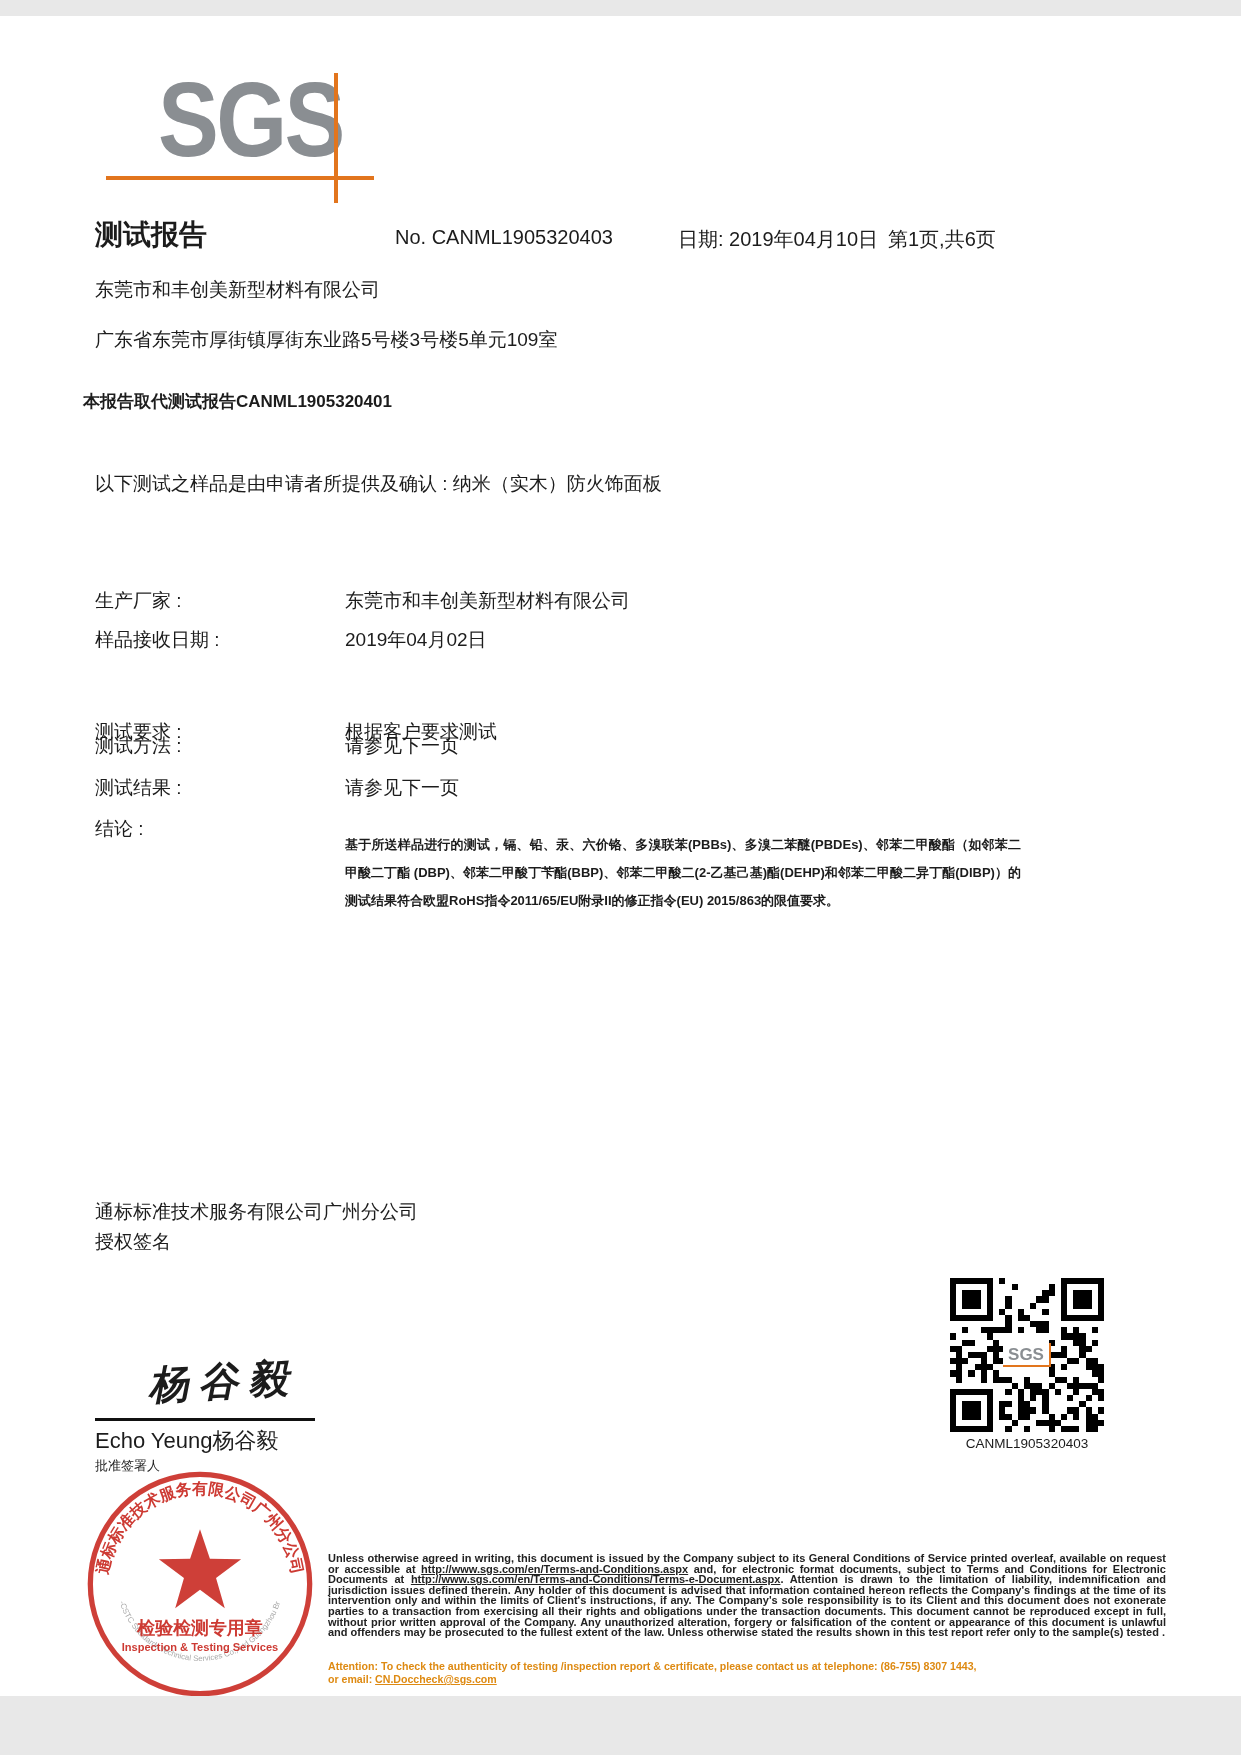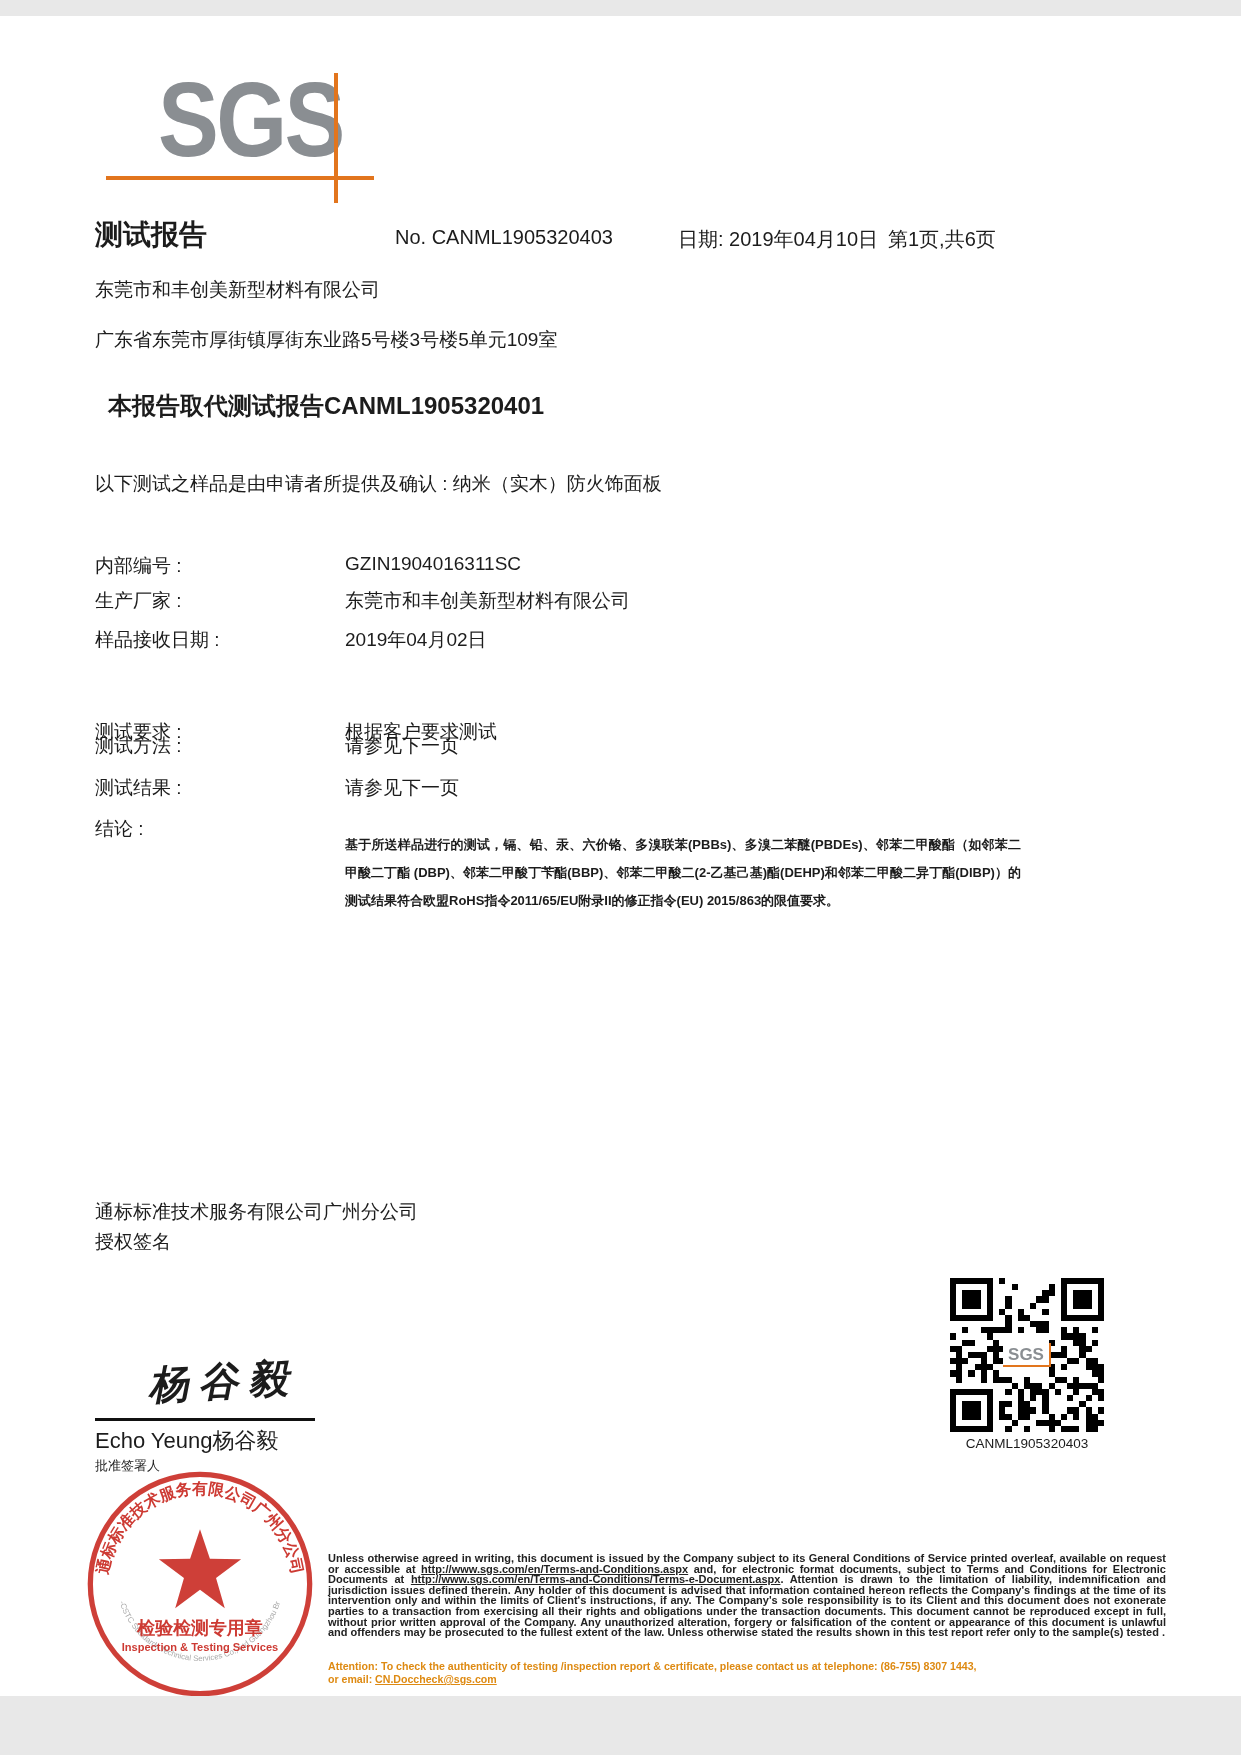--- a/index.html
+++ b/index.html
@@ -77,27 +77,23 @@
   </div>
 
   <div class="doc-title">测试报告</div>
   <div class="report-no">No. CANML1905320403</div>
   <div class="report-date">日期: 2019年04月10日</div>
   <div class="page-info">第1页,共6页</div>
 
   <div class="abs t19" style="left:95px;top:262px;">东莞市和丰创美新型材料有限公司</div>
   <div class="abs t19" style="left:95px;top:312px;">广东省东莞市厚街镇厚街东业路5号楼3号楼5单元109室</div>
 
-  <div class="abs bold" style="left:108px;top:374px;font-size:24px;">本报告取代测试报告CANML1905320401</div>
+  <div class="abs bold" style="left:83px;top:374px;font-size:17px;">本报告取代测试报告CANML1905320401</div>
   <div class="abs t19" style="left:95px;top:456px;">以下测试之样品是由申请者所提供及确认 : 纳米（实木）防火饰面板</div>
 
-  <div class="row" style="top:537px;">
-    <span class="lbl">内部编号 :</span>
-    <span class="val">GZIN1904016311SC</span>
-  </div>
   <div class="row" style="top:572px;">
     <span class="lbl">生产厂家 :</span>
     <span class="val">东莞市和丰创美新型材料有限公司</span>
   </div>
   <div class="row" style="top:611px;">
     <span class="lbl">样品接收日期 :</span>
     <span class="val">2019年04月02日</span>
   </div>
   <div class="row" style="top:703px;">
     <span class="lbl">测试要求 :</span>

